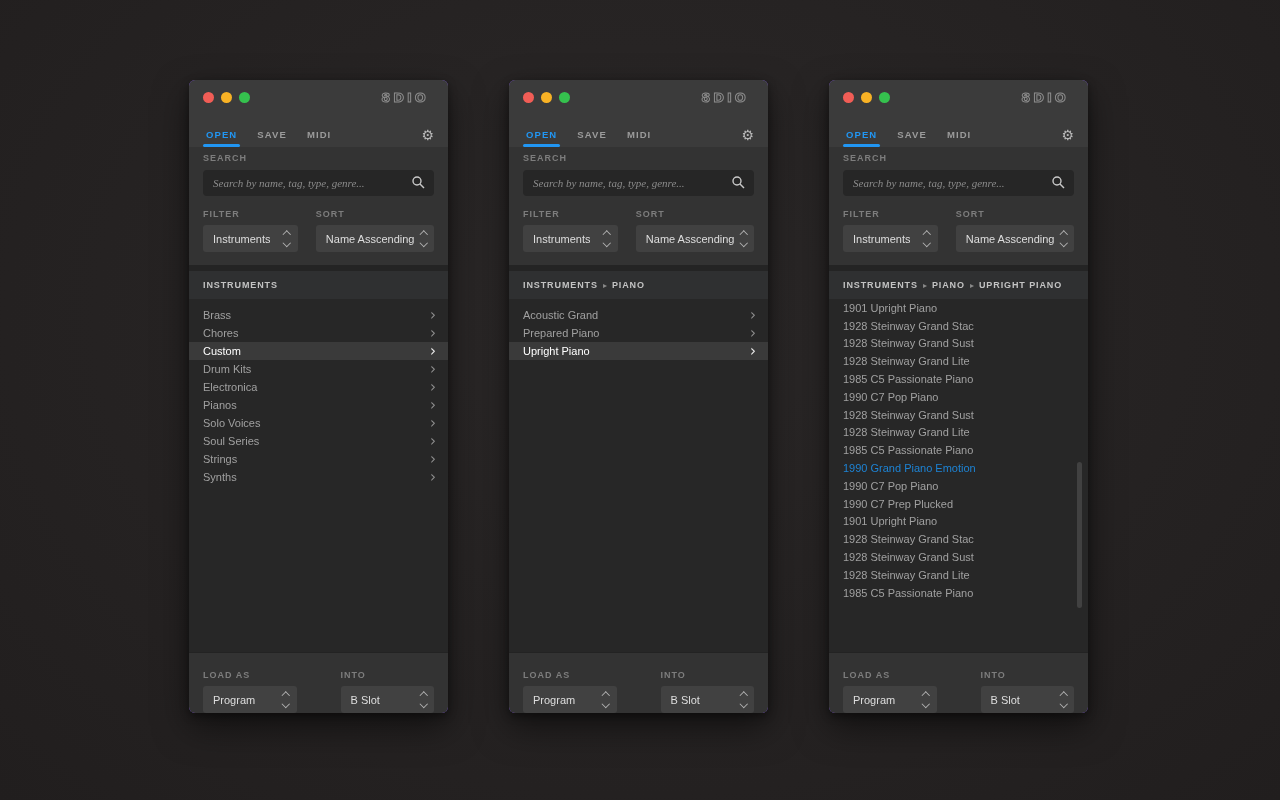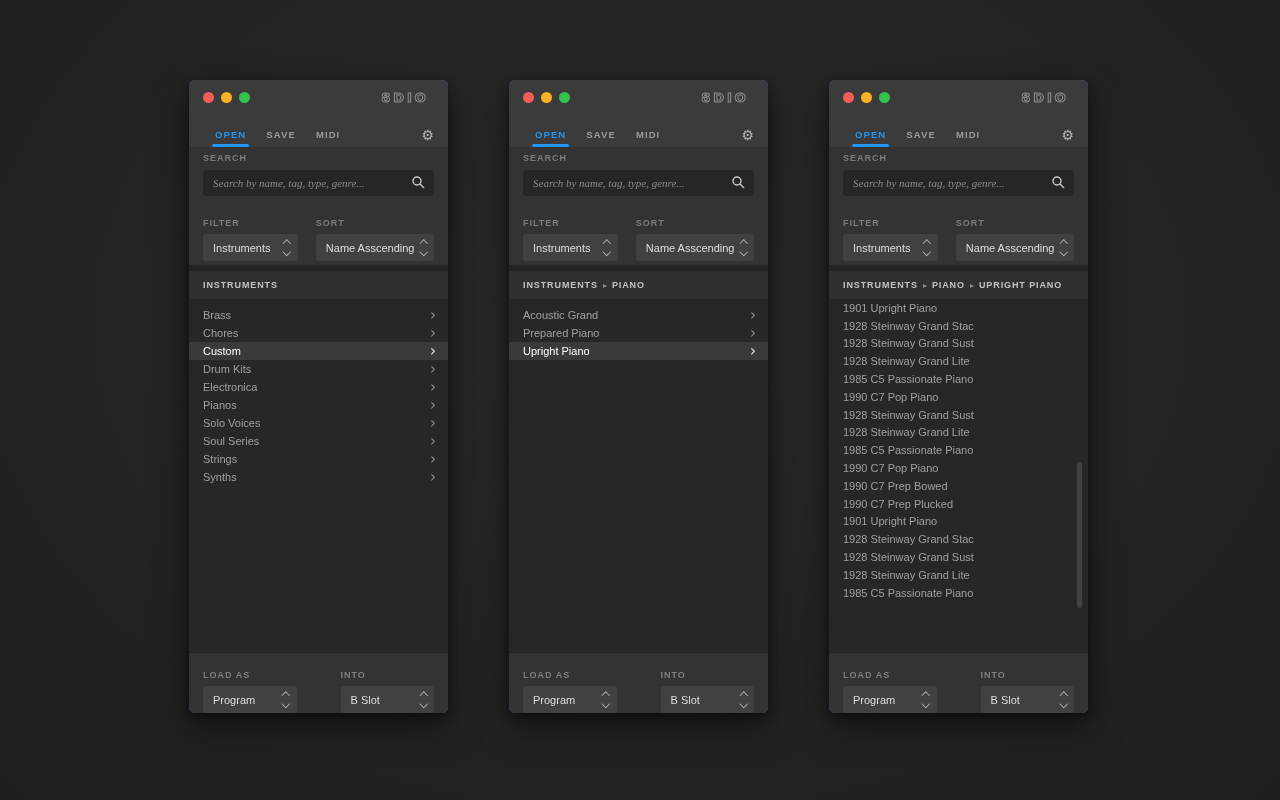--- a/index.html
+++ b/index.html
@@ -10,40 +10,40 @@
   .panel{position:absolute;top:80px;width:259px;height:633px;border-radius:6px;overflow:hidden;
     display:flex;flex-direction:column;background:#8b5cf6;
     box-shadow:0 14px 34px rgba(0,0,0,.5), 0 3px 8px rgba(0,0,0,.4);}
   .panel.p1{left:189px;} .panel.p2{left:509px;} .panel.p3{left:829px;}
 
   
   .hdr{position:relative;height:67px;flex:0 0 67px;background:#3b3b3b;}
   .lights{position:absolute;left:14px;top:12px;display:flex;gap:7px;}
   .light{width:11px;height:11px;border-radius:50%;}
   .logo{position:absolute;right:13px;top:9px;height:16px;}
-  .tabs{position:absolute;left:26px;bottom:0;height:26px;display:flex;gap:20px;align-items:center;}
+  .tabs{position:absolute;left:17px;bottom:0;height:26px;display:flex;gap:20px;align-items:center;}
   .tab{font-size:9.5px;letter-spacing:1.1px;color:#9b9b9b;font-weight:bold;position:relative;
     padding:0 0 0 0;height:100%;display:flex;align-items:center;cursor:default;}
   .tab.active{color:#2196f3;}
   .tab.active::after{content:"";position:absolute;left:-3px;right:-3px;bottom:0;height:3px;
     border-radius:2px;background:#2196f3;}
   .gear{position:absolute;right:14px;bottom:5px;font-family:"DejaVu Sans",sans-serif;
     font-size:14px;color:#b8b8b8;line-height:1;}
 
   
   .controls{flex:0 0 118px;background:#333333;padding:0 14px;box-sizing:border-box;}
   .lbl{font-size:9px;letter-spacing:1px;color:#7d7d7d;font-weight:bold;}
   .controls .search-lbl{margin-top:6px;}
   .searchbox{position:relative;margin-top:7px;}
   .searchbox input{width:100%;height:26px;box-sizing:border-box;background:#262626;border:none;
     border-radius:4px;color:#cfcfcf;font-size:11px;padding:0 30px 0 10px;outline:none;
     font-family:Liberation Serif, serif;}
   .searchbox input::placeholder{color:#8b8b8b;font-style:italic;}
   .searchbox svg{position:absolute;right:9px;top:6px;}
-  .fs-row{display:grid;grid-template-columns:1fr 1fr;column-gap:18px;margin-top:22px;}
+  .fs-row{display:grid;grid-template-columns:1fr 1fr;column-gap:18px;margin-top:13px;}
   .fs-row .lbl{display:block;}
   .select{margin-top:6px;height:27px;background:#414141;border-radius:3px;display:flex;
     align-items:center;padding:0 8px 0 10px;cursor:default;}
   .select .val{font-size:11px;color:#dedede;white-space:nowrap;overflow:hidden;}
   .updown{display:flex;flex-direction:column;gap:4px;margin-left:auto;padding-left:6px;}
   .updown i{width:4.5px;height:4.5px;display:block;border:solid #b5b5b5;border-width:0 1.4px 1.4px 0;}
   .updown .up{transform:rotate(-135deg);}
   .updown .down{transform:rotate(45deg);margin-top:-2px;}
 
   
@@ -384,27 +384,27 @@
         </div>
         <div class="row patch">
           <span class="row-label">1928 Steinway Grand Sust</span>
         </div>
         <div class="row patch">
           <span class="row-label">1928 Steinway Grand Lite</span>
         </div>
         <div class="row patch">
           <span class="row-label">1985 C5 Passionate Piano</span>
         </div>
+        <div class="row patch sel">
+          <span class="row-label">1990 Grand Piano Emotion</span>
+        </div>
         <div class="row patch">
           <span class="row-label">1990 C7 Pop Piano</span>
         </div>
         <div class="row patch">
-          <span class="row-label">1990 C7 Prep Bowed</span>
-        </div>
-        <div class="row patch">
           <span class="row-label">1990 C7 Prep Plucked</span>
         </div>
         <div class="row patch">
           <span class="row-label">1901 Upright Piano</span>
         </div>
         <div class="row patch">
           <span class="row-label">1928 Steinway Grand Stac</span>
         </div>
         <div class="row patch">
           <span class="row-label">1928 Steinway Grand Sust</span>

